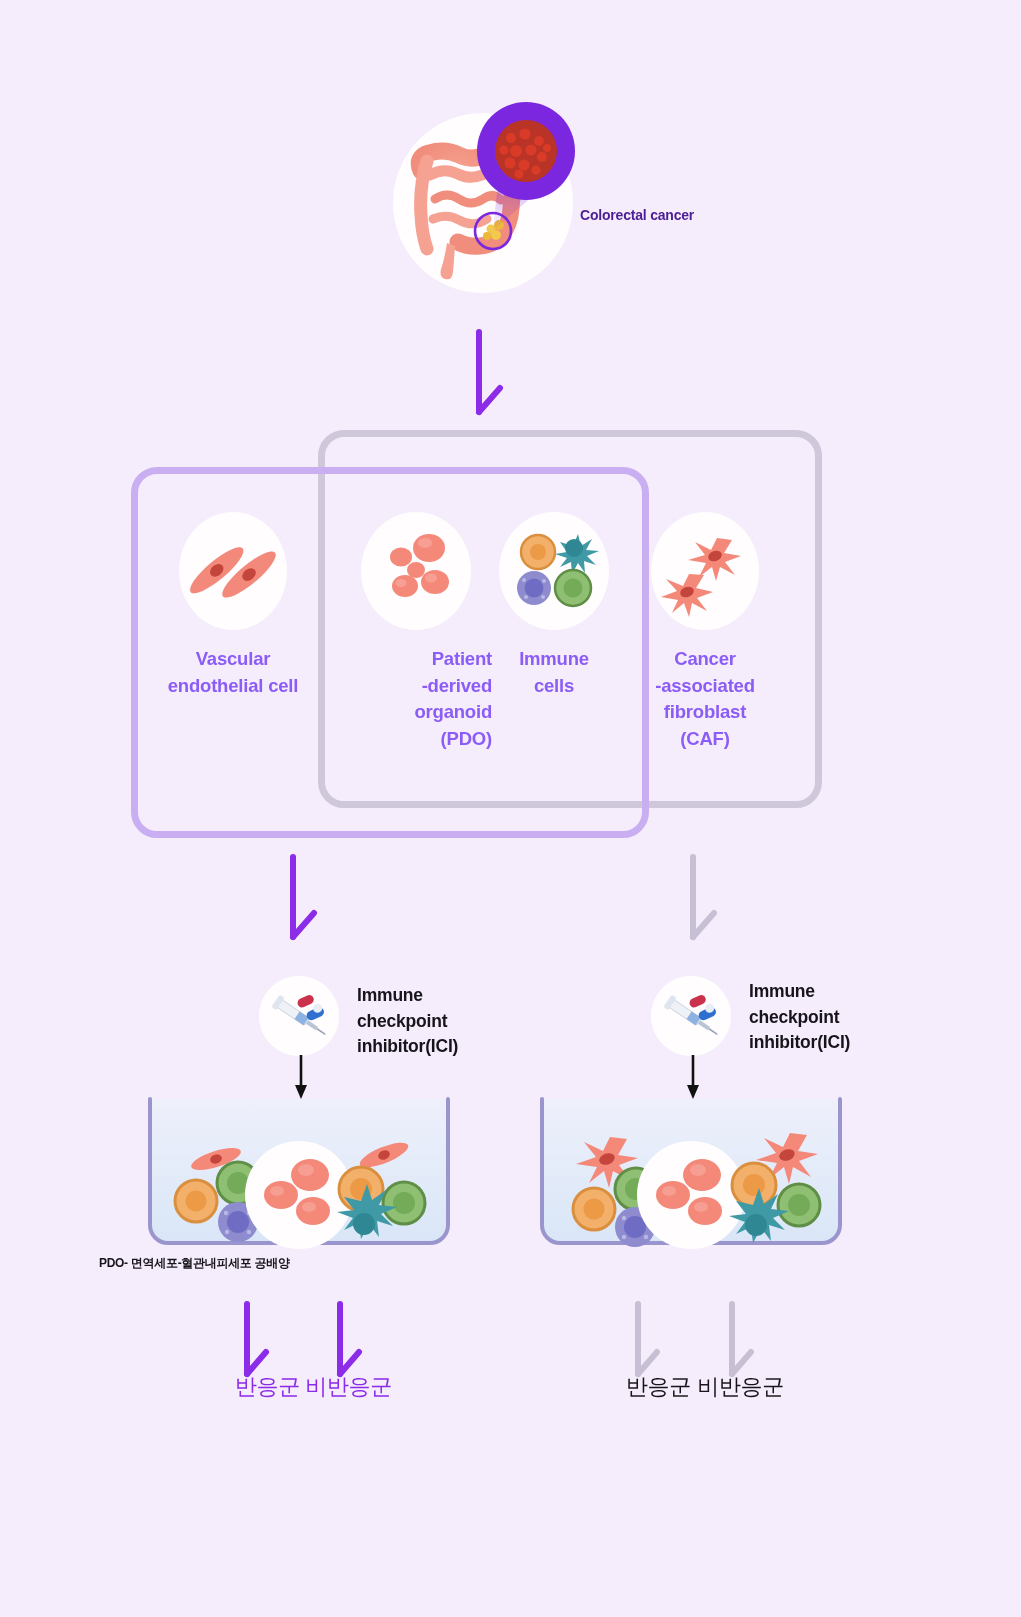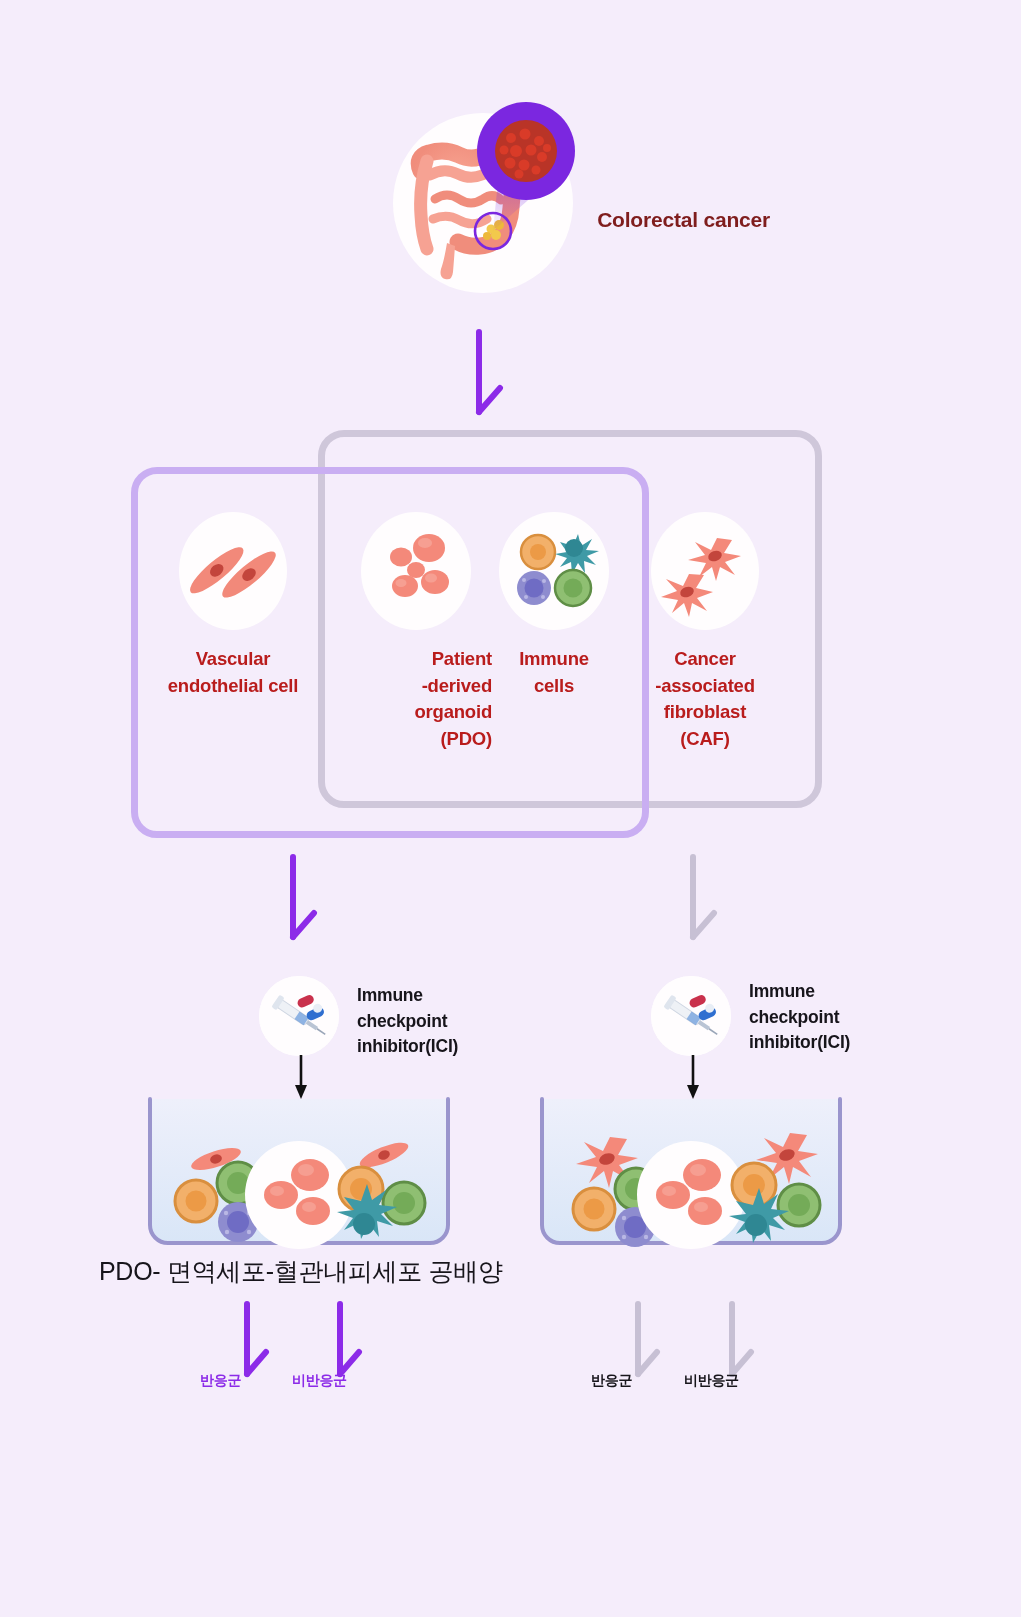--- a/index.html
+++ b/index.html
@@ -14,22 +14,22 @@
     -webkit-font-smoothing:antialiased;
   }
   .stage{position:absolute;inset:0;}
   .abs{position:absolute;}
 
   
   #top-illustration{left:393px;top:113px;width:180px;height:180px;}
 
   #colorectal-label{
     left:580px;top:206px;width:190px;
-    font-size:21px;font-weight:700;line-height:1.32;
-    letter-spacing:-0.2px;color:#7f1d1d;text-align:right;
+    font-size:14px;font-weight:700;line-height:1.32;
+    letter-spacing:-0.2px;color:#4c1d95;
   }
 
   
   .arrow svg{display:block;overflow:visible;}
 
   
   .roundbox{
     position:absolute;border-radius:26px;
     border:7px solid transparent;box-sizing:border-box;
   }
@@ -43,21 +43,21 @@
   }
 
   
   .cell-card{position:absolute;text-align:center;}
   .cell-card .bubble{
     position:relative;margin:0 auto;border-radius:50%;
     background:#fffdfe;
   }
   .cell-card .caption{
     margin-top:16px;font-size:18.5px;font-weight:700;
-    line-height:1.44;letter-spacing:-0.2px;color:#b91c1c;
+    line-height:1.44;letter-spacing:-0.2px;color:#8b5cf6;
     white-space:pre-line;
   }
 
   #card-vec{left:152px;top:512px;width:162px;}
   #card-vec .bubble{width:108px;height:118px;}
   #card-pdo{left:340px;top:512px;width:152px;text-align:right;}
   #card-pdo .bubble{width:110px;height:118px;}
   #card-imm{left:492px;top:512px;width:124px;}
   #card-imm .bubble{width:110px;height:118px;}
   #card-caf{left:630px;top:512px;width:150px;}
@@ -68,28 +68,28 @@
   .ici-label{
     position:absolute;font-size:17.5px;font-weight:700;
     line-height:1.46;letter-spacing:-0.2px;color:#17151b;
     white-space:pre-line;
   }
 
   
   .dish{position:absolute;}
 
   .dish-caption{
-    position:absolute;font-size:25px;
-    font-weight:400;letter-spacing:-0.3px;color:#17151b;
+    position:absolute;font-size:12px;
+    font-weight:700;letter-spacing:-0.3px;color:#17151b;
     white-space:nowrap;
   }
 
   .group-label{
-    position:absolute;text-align:left;font-size:14px;
-    font-weight:700;letter-spacing:-0.3px;white-space:nowrap;
+    position:absolute;text-align:right;font-size:22px;
+    font-weight:400;letter-spacing:-0.3px;white-space:nowrap;
   }
   .group-label.purple{color:#8c2be8;}
   .group-label.dark{color:#17151b;}
 </style>
 </head>
 <body>
 
 <div class="stage">
 
   <div class="abs" id="top-illustration">

